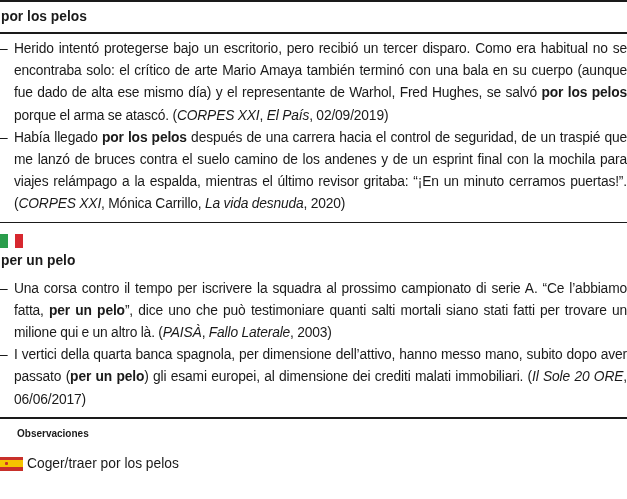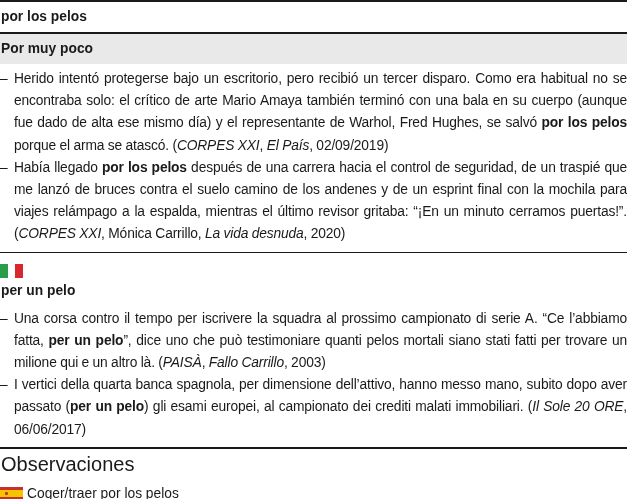--- a/index.html
+++ b/index.html
@@ -37,60 +37,59 @@
   .example i { font-style: italic; }
   .flag-it {
     margin-top: 11px; margin-left: 0px;
     width: 23px; height: 14px; display: flex;
   }
   .flag-it span { flex: 1; }
   .it-term {
     height: 26px; line-height: 26px; font-weight: bold; font-size: 13.8px; padding-left: 1px;
   }
   .obs-title {
-    height: 30px; line-height: 30px; font-weight: normal; font-size: 20px; padding-left: 1px;
+    height: 30px; line-height: 30px; font-weight: bold; font-size: 10px; padding-left: 17px;
   }
   .obs-row {
     height: 30px; display: flex; align-items: center; font-size: 13.8px;
   }
   .flag-es {
     width: 23px; height: 14px; margin-right: 4px; display: flex; flex-direction: column;
   }
   .flag-es .red { height: 3.5px; }
   .flag-es .yel { flex: 1; position: relative; }
   .flag-es .yel::after {
     content: ""; position: absolute; left: 5px; top: 2px; width: 3px; height: 3px; background: #c8302a; border-radius: 1px;
   }
 </style>
 </head>
 <body>
 
 <div class="wrap">
   <div class="rule-thick"></div>
   <div class="row-title">por los pelos</div>
   <div class="rule-thick"></div>
-  <div class="row-gray">Por muy poco</div>
 
   <div class="examples" id="examples-es">
       <div class="example"><span class="dash">–</span><span>Herido intentó protegerse bajo un escritorio, pero recibió un tercer disparo. Como era habitual no se encontraba solo: el crítico de arte Mario Amaya también terminó con una bala en su cuerpo (aunque fue dado de alta ese mismo día) y el representante de Warhol, Fred Hughes, se salvó </span><b>por los pelos</b><span> porque el arma se atascó. (</span><i>CORPES XXI</i><span>, </span><i>El País</i><span>, 02/09/2019)</span></div>
       <div class="example"><span class="dash">–</span><span>Había llegado </span><b>por los pelos</b><span> después de una carrera hacia el control de seguridad, de un traspié que me lanzó de bruces contra el suelo camino de los andenes y de un esprint final con la mochila para viajes relámpago a la espalda, mientras el último revisor gritaba: “¡En un minuto cerramos puertas!”. (</span><i>CORPES XXI</i><span>, Mónica Carrillo, </span><i>La vida desnuda</i><span>, 2020)</span></div>
     </div>
 
   <div class="rule-thin"></div>
 
   <div class="flag-it">
     <span id="it-g" style="background: rgb(42, 157, 75);"></span>
       <span id="it-w" style="background: rgb(255, 255, 255);"></span>
       <span id="it-r" style="background: rgb(215, 40, 47);"></span>
   </div>
   <div class="it-term">per un pelo</div>
 
   <div class="examples" id="examples-it">
-      <div class="example"><span class="dash">–</span><span>Una corsa contro il tempo per iscrivere la squadra al prossimo campionato di serie A. “Ce l’abbiamo fatta, </span><b>per un pelo</b><span>”, dice uno che può testimoniare quanti pelos mortali siano stati fatti per trovare un milione qui e un altro là. (</span><i>PAISÀ</i><span>, </span><i>Fallo Carrillo</i><span>, 2003)</span></div>
-      <div class="example"><span class="dash">–</span><span>I vertici della quarta banca spagnola, per dimensione dell’attivo, hanno messo mano, subito dopo aver passato (</span><b>per un pelo</b><span>) gli esami europei, al campionato dei crediti malati immobiliari. (</span><i>Il Sole 20 ORE</i><span>, 06/06/2017)</span></div>
+      <div class="example"><span class="dash">–</span><span>Una corsa contro il tempo per iscrivere la squadra al prossimo campionato di serie A. “Ce l’abbiamo fatta, </span><b>per un pelo</b><span>”, dice uno che può testimoniare quanti salti mortali siano stati fatti per trovare un milione qui e un altro là. (</span><i>PAISÀ</i><span>, </span><i>Fallo Laterale</i><span>, 2003)</span></div>
+      <div class="example"><span class="dash">–</span><span>I vertici della quarta banca spagnola, per dimensione dell’attivo, hanno messo mano, subito dopo aver passato (</span><b>per un pelo</b><span>) gli esami europei, al dimensione dei crediti malati immobiliari. (</span><i>Il Sole 20 ORE</i><span>, 06/06/2017)</span></div>
     </div>
 
   <div class="rule-thick"></div>
   <div class="obs-title">Observaciones</div>
   <div class="obs-row">
     <div class="flag-es">
       <div class="red" id="es-r1" style="background: rgb(200, 48, 42);"></div>
       <div class="yel" id="es-y" style="background: rgb(245, 196, 0);"></div>
       <div class="red" id="es-r2" style="background: rgb(200, 48, 42);"></div>
     </div>

